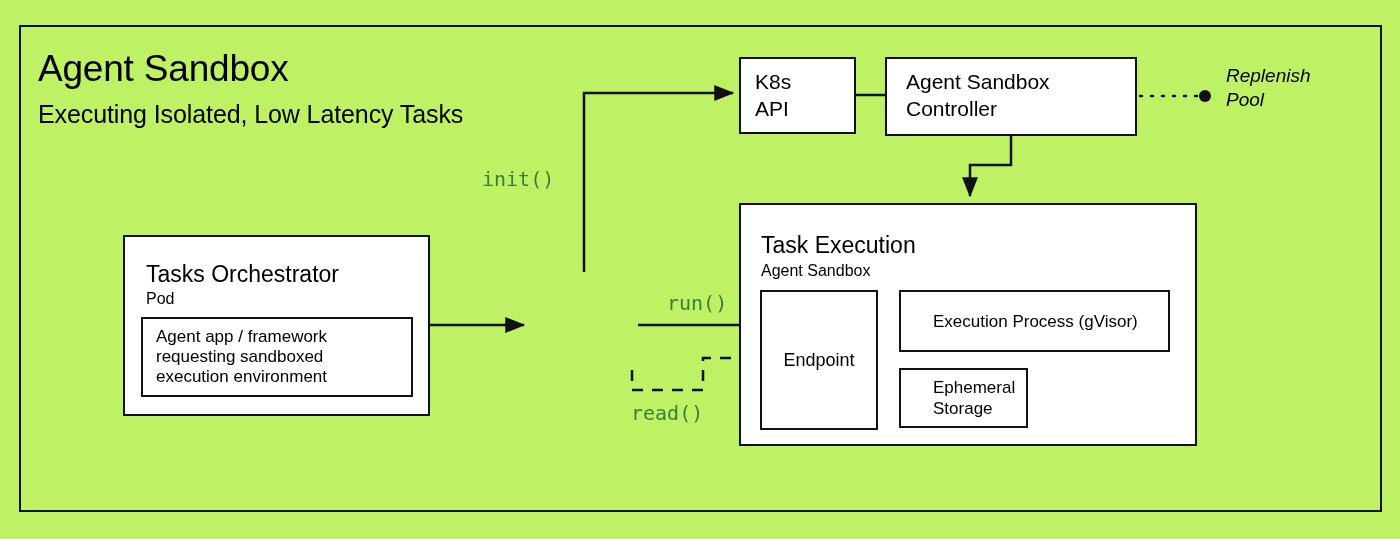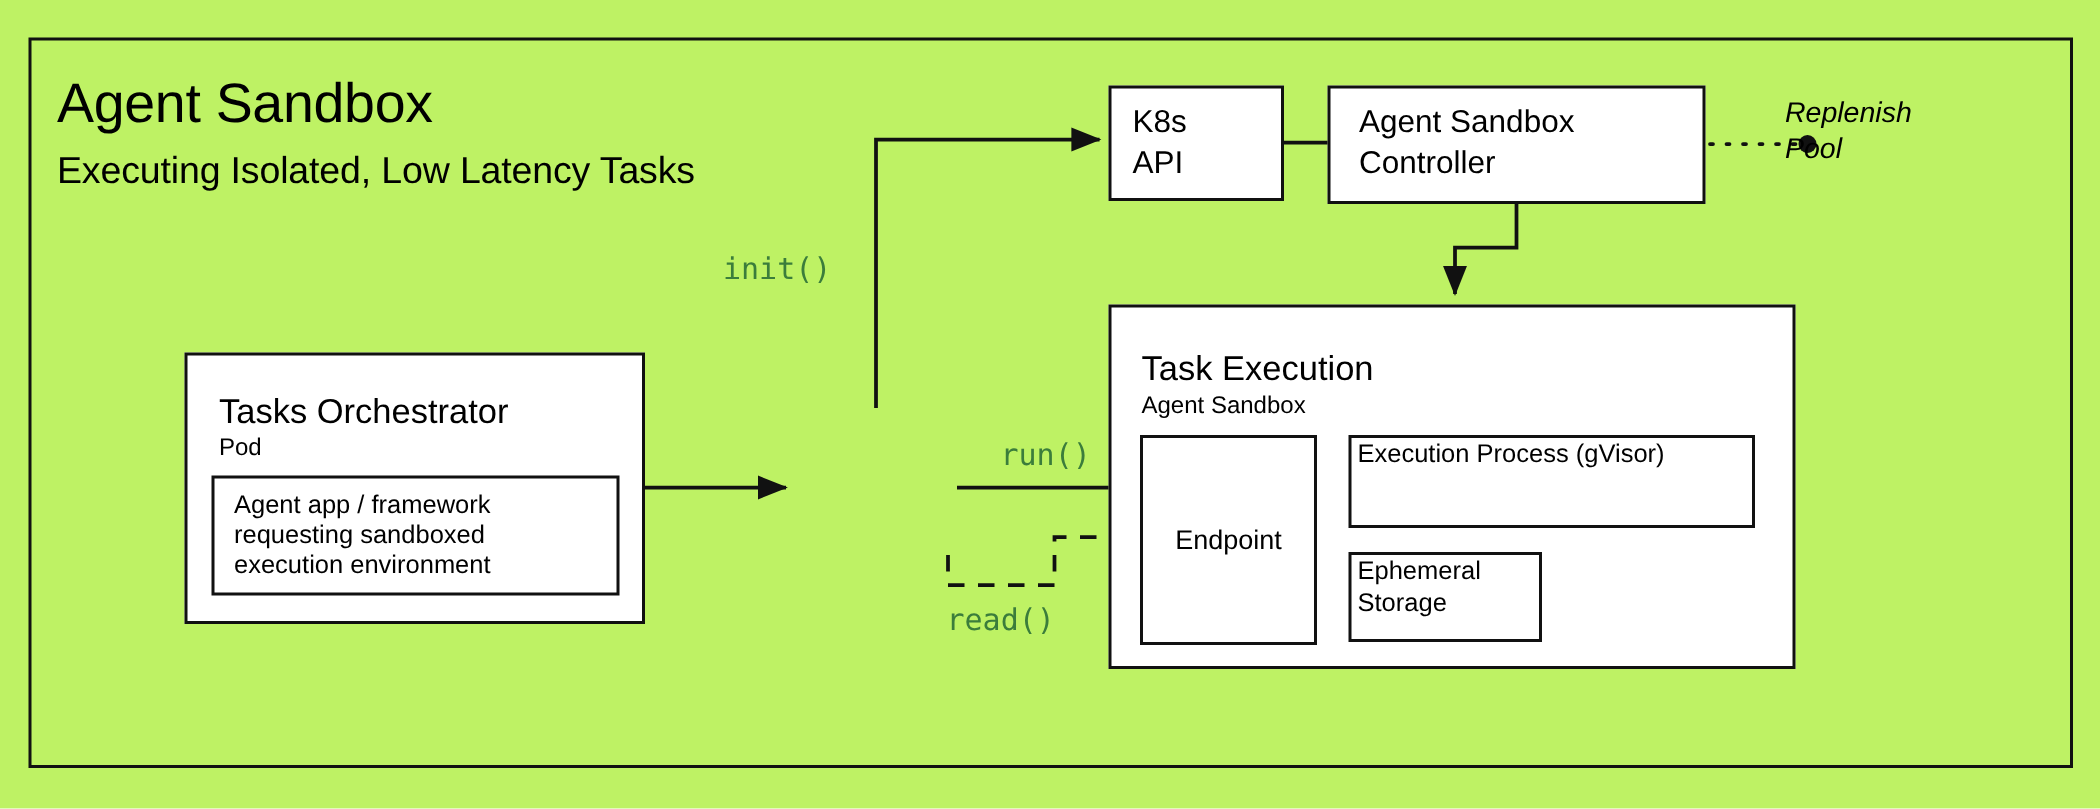--- a/index.html
+++ b/index.html
@@ -77,25 +77,25 @@
     align-items: center;
     justify-content: center;
     text-align: center;
     font-size: 18px;
     line-height: 21px;
     box-sizing: border-box;
   }
   .bx-left {
     position: absolute;
     display: flex;
-    align-items: flex-start;
+    align-items: center;
     font-size: 17px;
     line-height: 21px;
     box-sizing: border-box;
-    padding-left: 4px;
+    padding-left: 32px;
   }
   .code-label {
     position: absolute;
     font-family: "DejaVu Sans Mono", monospace;
     font-size: 20px;
     white-space: nowrap;
   }
   .italic-label {
     position: absolute;
     font-style: italic;
@@ -192,16 +192,16 @@
     <path d="M1011,136 L1011,165 L970,165 L970,196" stroke="#111111" stroke-width="2.5" fill="none" marker-end="url(#arrow)"></path>
 
     <path d="M1140,96 L1198,96" stroke="#111111" stroke-width="2.5" fill="none" stroke-dasharray="2 9" stroke-linecap="round"></path>
     <circle cx="1205" cy="96" r="6" fill="#111111"></circle>
   </svg>
 
   <div class="code-label" style="left:482px; top:167px; color:#3b7d3b;">init()</div>
   <div class="code-label" style="left:667px; top:291px; color:#3b7d3b;">run()</div>
   <div class="code-label" style="left:631px; top:401px; color:#3b7d3b;">read()</div>
 
-  <div class="italic-label" style="left:1190px; top:64px;font-style:italic;">Replenish
+  <div class="italic-label" style="left:1226px; top:64px;font-style:italic;">Replenish
 Pool</div>
 
 </div>
 
 </body></html>

